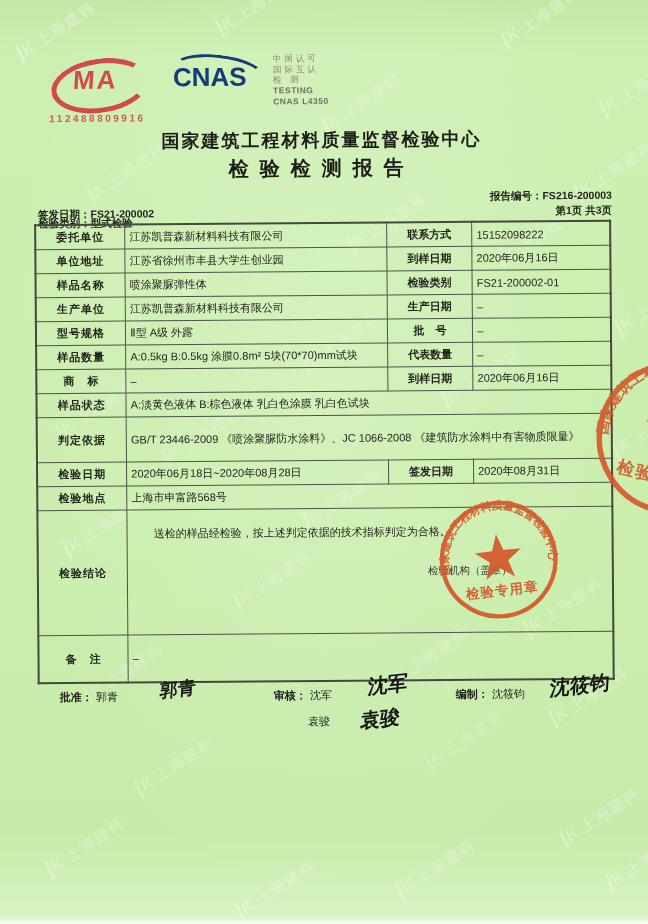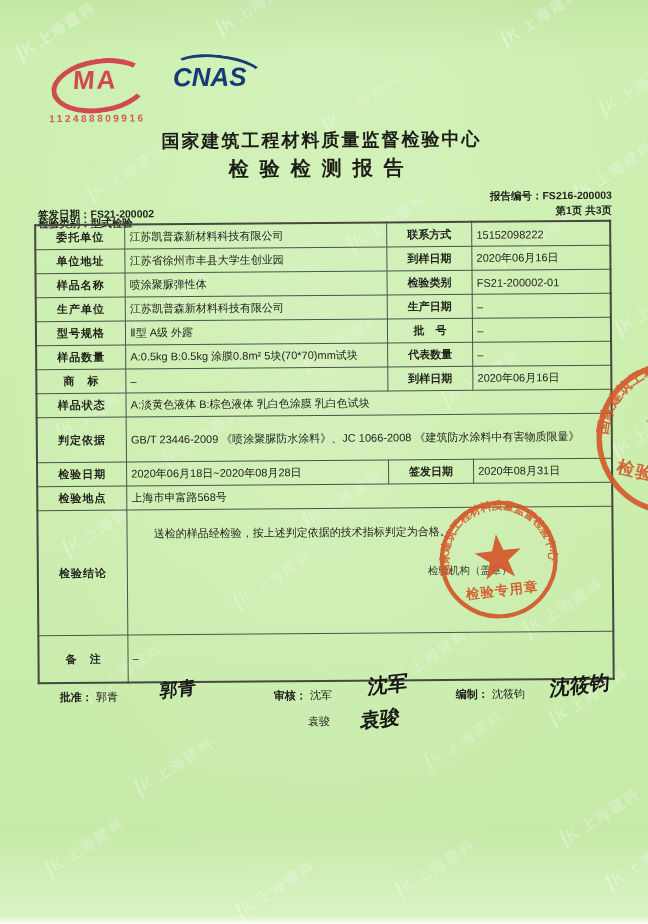--- a/index.html
+++ b/index.html
@@ -25,21 +25,21 @@
       border-radius:50%;border-right-color:transparent;transform:rotate(-8deg);}
   .cma-letters{position:absolute;left:26px;top:8px;font-size:26px;font-weight:900;color:#d24a50;
       letter-spacing:2px;transform:skewX(-4deg);}
   .cma-number{position:absolute;left:2px;top:56px;font-size:10px;color:#cf5a58;letter-spacing:2.5px;font-weight:bold;}
   .ilac{position:relative;width:62px;height:62px;margin-left:8px;border-radius:50%;
       background:repeating-radial-gradient(circle at 35% 30%, #eef7f1 0 2px, #b9ddd0 2px 5px);
       border:2px solid #79b3a2;display:flex;align-items:center;justify-content:center;}
   .ilac-label{font-size:11px;font-weight:900;color:#2a5fae;background:rgba(240,248,244,.7);
       padding:0 1px;border-radius:2px;}
   .cnas{position:relative;margin-left:16px;margin-top:6px;width:86px;height:50px;}
-  .cnas-label{font-size:26px;font-weight:900;color:#173a78;letter-spacing:0px;font-style:italic;}
+  .cnas-label{font-size:26px;font-weight:900;color:#173a78;letter-spacing:0px;}
   .cnas-swoosh{position:absolute;left:-2px;top:-7px;width:88px;height:30px;border:3px solid #173a78;
       border-color:#173a78 transparent transparent transparent;border-radius:50%;transform:rotate(7deg);}
   .accred{margin-left:14px;margin-top:-2px;line-height:1.25;}
   .accred .cn{font-size:8.5px;color:#9b7f72;letter-spacing:3px;}
   .accred .en{font-size:8.5px;color:#6e6e68;letter-spacing:0.5px;font-weight:bold;}
   
   .title1{position:absolute;left:0;top:128px;width:648px;text-align:center;
       font-size:18px;font-weight:900;letter-spacing:2px;color:#1d1d18;}
   .title2{position:absolute;left:0;top:155px;width:648px;text-align:center;
       font-size:20px;font-weight:900;letter-spacing:11px;color:#1d1d18;}
@@ -118,20 +118,27 @@
   <div class="logos">
     <div class="cma">
       <div class="cma-ring"></div>
       <div class="cma-letters">MA</div>
       <div class="cma-number">112488809916</div>
     </div>
     <div class="cnas">
       <div class="cnas-swoosh"></div>
       <div class="cnas-label">CNAS</div>
     </div>
+    <div class="accred">
+      <div class="cn">中国认可</div>
+      <div class="cn">国际互认</div>
+      <div class="cn">检 测</div>
+      <div class="en">TESTING</div>
+      <div class="en">CNAS L4350</div>
+    </div>
   </div>
 
   <div class="title1">国家建筑工程材料质量监督检验中心</div>
   <div class="title2">检验检测报告</div>
 
   <div class="meta">
     <div class="l" style="top:0;margin-top:24px;">
       <span>检验类别：</span><span>型式检验</span>
     </div>
     <div class="l" style="top:15px;">

